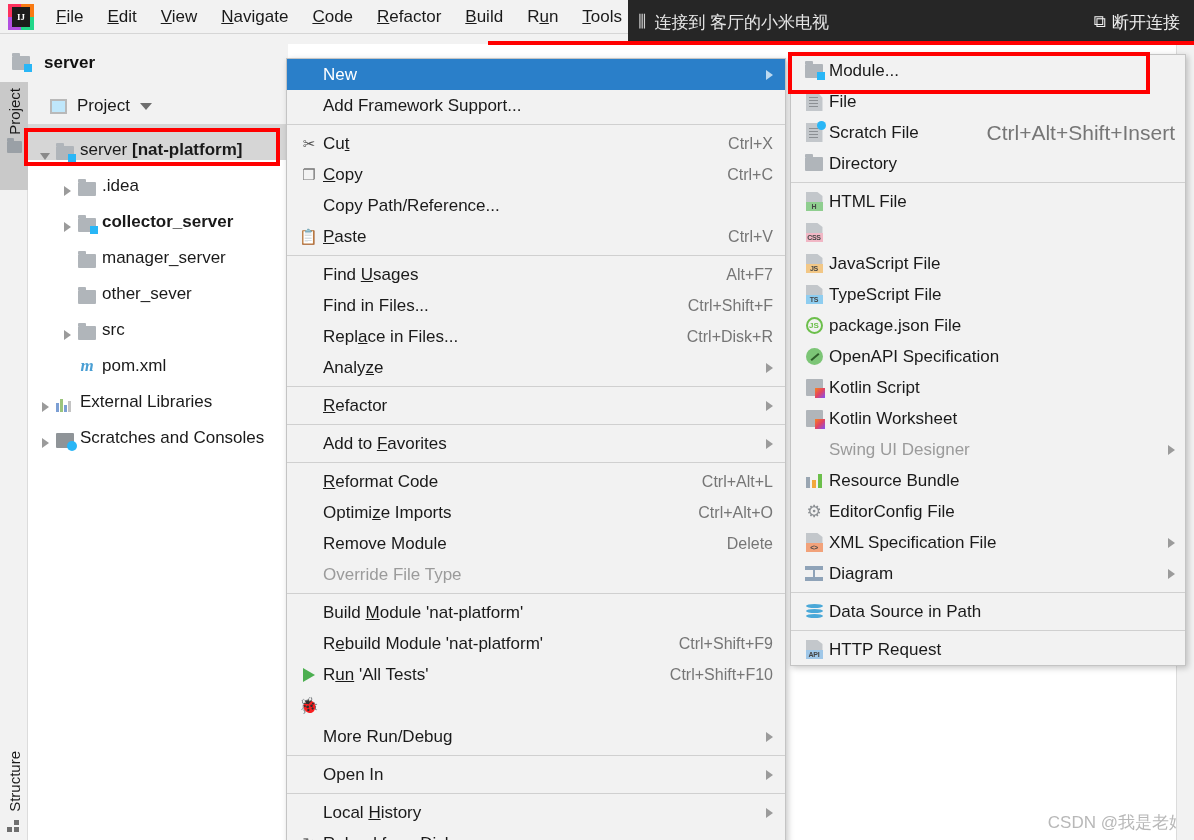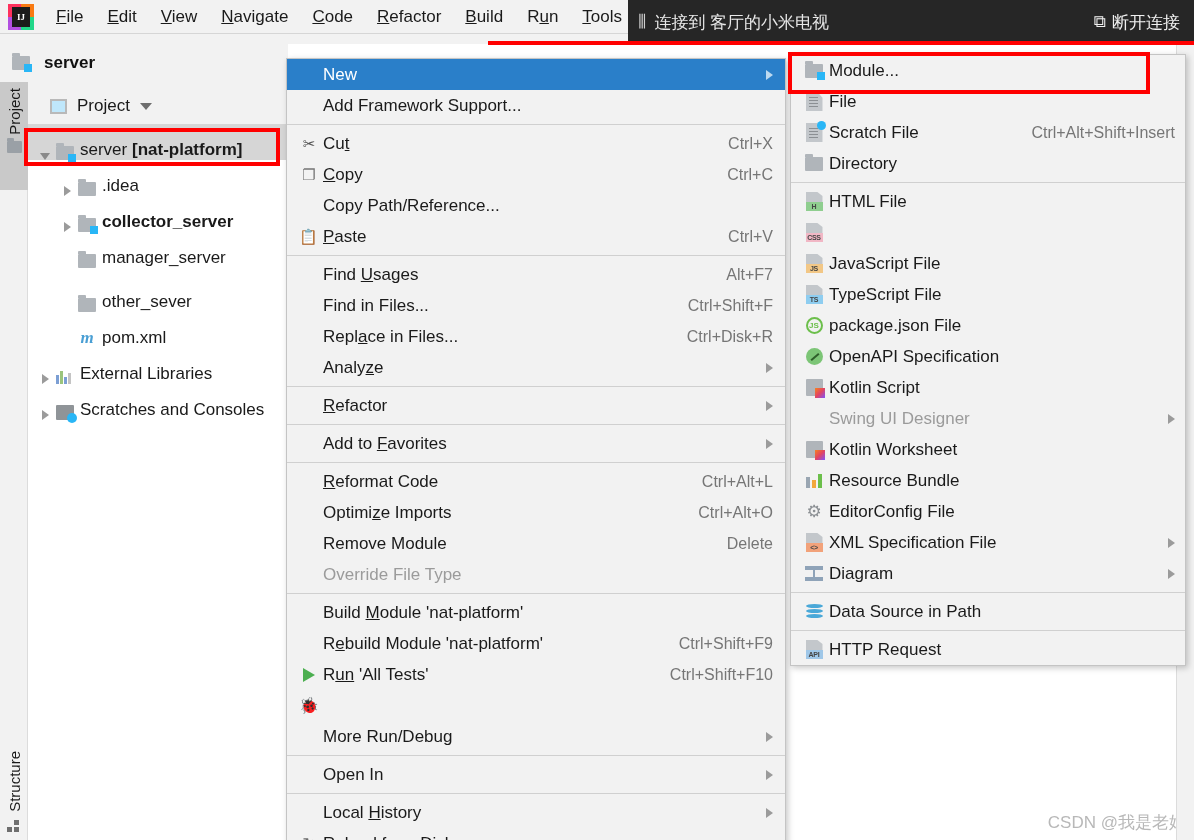--- a/index.html
+++ b/index.html
@@ -194,21 +194,21 @@
     background:#f2f2f2; border:1px solid #c4c4c4;
     box-shadow:2px 2px 6px rgba(0,0,0,.22);
   }
   .sub-row {
     height:31px; display:flex; align-items:center; font-size:17px; color:#1a1a1a;
     padding-left:8px; padding-right:10px;
   }
   .sub-row.disabled { color:#9b9b9b; }
   .sub-ic { width:30px; flex:none; display:flex; align-items:center; justify-content:center; }
   .sub-label { flex:1; }
-  .sub-short { color:#767676; font-size:16px; margin-left:14px; white-space:nowrap;}
+  .sub-short { color:#767676; font-size:21px; margin-left:14px; white-space:nowrap;}
 
   
   .doc-ic { width:17px; height:19px; position:relative; flex:none;}
   .doc-ic .pg { position:absolute; left:0; top:0; width:17px; height:13px; background:#c3c7cb;
                 clip-path: polygon(0 0, 70% 0, 100% 30%, 100% 100%, 0 100%); }
   .doc-ic .tag{ position:absolute; left:0; bottom:0; width:17px; height:9px;
                 font-size:7px; font-weight:bold; color:#444; display:flex;
                 align-items:center; justify-content:center; letter-spacing:-0.3px;}
   .doc-ic.plain .pg{height:19px;}
   .doc-ic.plain .lines{position:absolute;left:3px;top:5px;width:9px;height:1px;background:#8b8f93;
@@ -330,24 +330,31 @@
         <i class="arrow-r"></i>
       </span>
       <span class="folder-ic mod"></span>
       <span class="lbl-bold">collector_server</span>
     </div>
     <div class="tree-row" style="padding-left: 28px;">
       <span class="tw"></span>
       <span class="folder-ic"></span>
       <span>manager_server</span>
     </div>
-    <div class="tree-row" style="padding-left: 28px; margin-top: 8px;">
+    <div class="tree-row" style="padding-left: 28px;">
       <span class="tw"></span>
       <span class="folder-ic"></span>
       <span>other_sever</span>
+    </div>
+    <div class="tree-row" style="padding-left: 28px;">
+      <span class="tw">
+        <i class="arrow-r"></i>
+      </span>
+      <span class="folder-ic"></span>
+      <span>src</span>
     </div>
     <div class="tree-row" style="padding-left: 28px;">
       <span class="tw"></span>
       <span class="ic-m">m</span>
       <span>pom.xml</span>
     </div>
     <div class="tree-row" style="padding-left: 6px;">
       <span class="tw">
         <i class="arrow-r"></i>
       </span>
@@ -584,30 +591,30 @@
         <span class="openapi-ic"></span>
       </span>
       <span class="sub-label">OpenAPI Specification</span>
     </div>
     <div class="sub-row">
       <span class="sub-ic">
         <span class="kotlin-ic"></span>
       </span>
       <span class="sub-label">Kotlin Script</span>
     </div>
+    <div class="sub-row">
+      <span class="sub-ic">
+        <span class="kotlin-ic"></span>
+      </span>
+      <span class="sub-label">Kotlin Worksheet</span>
+    </div>
     <div class="sub-row disabled">
       <span class="sub-ic"></span>
       <span class="sub-label">Swing UI Designer</span>
       <span class="ctx-sub"></span>
-    </div>
-    <div class="sub-row">
-      <span class="sub-ic">
-        <span class="kotlin-ic"></span>
-      </span>
-      <span class="sub-label">Kotlin Worksheet</span>
     </div>
     <div class="sub-row">
       <span class="sub-ic">
         <span class="bundle-ic">
           <b style="height:11px;background:#9aa6b2"></b>
           <b style="height:8px;background:#f2a83c"></b>
           <b style="height:14px;background:#6cbf4b"></b>
         </span>
       </span>
       <span class="sub-label">Resource Bundle</span>

